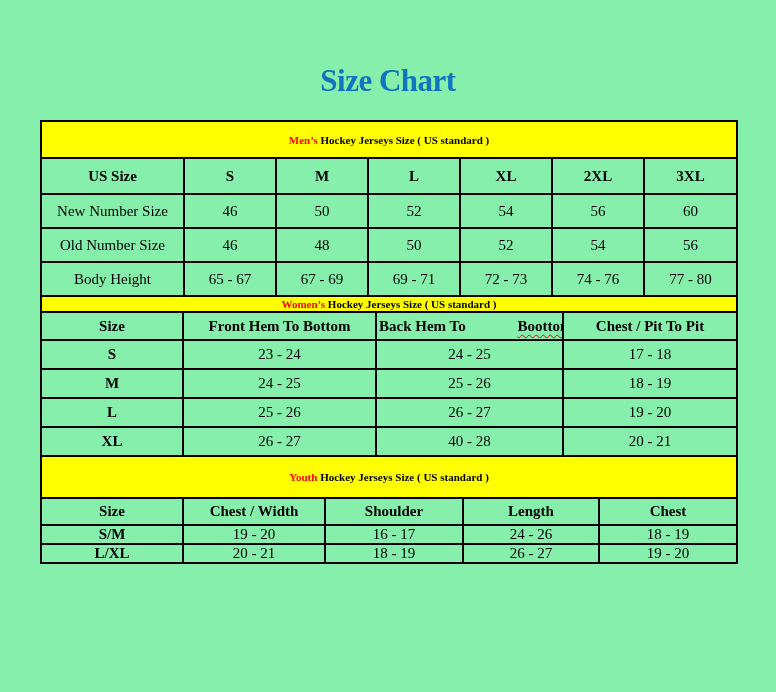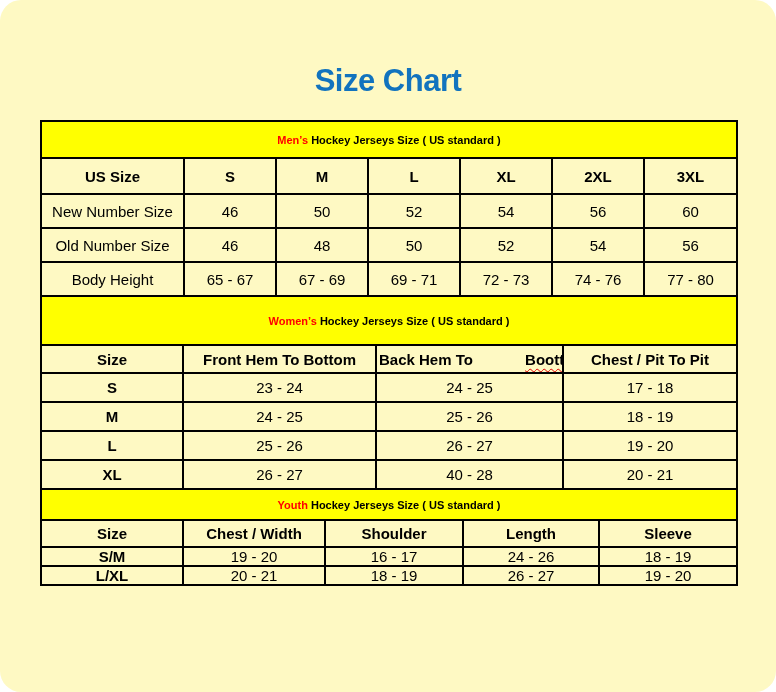--- a/index.html
+++ b/index.html
@@ -1,18 +1,18 @@
 <!DOCTYPE html>
 <html><head>
 <meta charset="utf-8">
 <style>
   html,body{margin:0;padding:0;background:#ffffff;}
   .page{
-    width:776px;height:692px;background:#fef9c3;overflow:hidden;
-    font-family:Liberation Sans, sans-serif;color:#000;border-radius:21px;
+    width:776px;height:692px;background:#86efac;overflow:hidden;
+    font-family:Liberation Serif, serif;color:#000;
   }
   .title{
     margin:0;padding-top:62px;height:38px;line-height:38px;
     text-align:center;color:#1273BE;font-size:31px;font-weight:bold;
     letter-spacing:-0.5px;
   }
   .tables{width:696px;margin:20px auto 0 auto;}
   table{
     border-collapse:collapse;width:696px;table-layout:fixed;
     margin:0;
@@ -25,24 +25,24 @@
   .banner-cell{
     background:#FFFF00;font-weight:bold;font-size:11px;
   }
   .banner-accent{color:#FF0000;}
   th{font-weight:bold;}
   td{font-weight:normal;}
   td.rowlabel-bold{font-weight:bold;}
   .t-mens .banner-row{height:37px;}
   .t-mens .head-row{height:36px;}
   .t-mens .data-row{height:34px;}
-  .t-womens .banner-row{height:49px;}
+  .t-womens .banner-row{height:16px;}
   .t-womens .head-row{height:28px;}
   .t-womens .data-row{height:29px;}
-  .t-youth .banner-row{height:31px;}
+  .t-youth .banner-row{height:42px;}
   .t-youth .head-row{height:27px;}
   .t-youth .data-row{height:19px;}
   .squiggle{
     text-decoration-line:underline;
     text-decoration-style:wavy;
     text-decoration-color:#E00000;
     text-decoration-thickness:1px;
     text-underline-offset:3px;
     padding-left:48px;
   }
@@ -163,21 +163,21 @@
       </colgroup>
       <tbody>
           <tr class="banner-row">
         <td class="banner-cell" colspan="5"><span class="banner-accent">Youth</span><span> Hockey Jerseys Size ( US standard )</span></td>
       </tr>
       <tr class="head-row">
         <th>Size</th>
         <th>Chest / Width</th>
         <th>Shoulder</th>
         <th>Length</th>
-        <th>Sleeve</th>
+        <th>Chest</th>
       </tr>
       <tr class="data-row">
         <td class="rowlabel-bold">S/M</td>
         <td>19 - 20</td>
         <td>16 - 17</td>
         <td>24 - 26</td>
         <td>18 - 19</td>
       </tr>
       <tr class="data-row">
         <td class="rowlabel-bold">L/XL</td>

